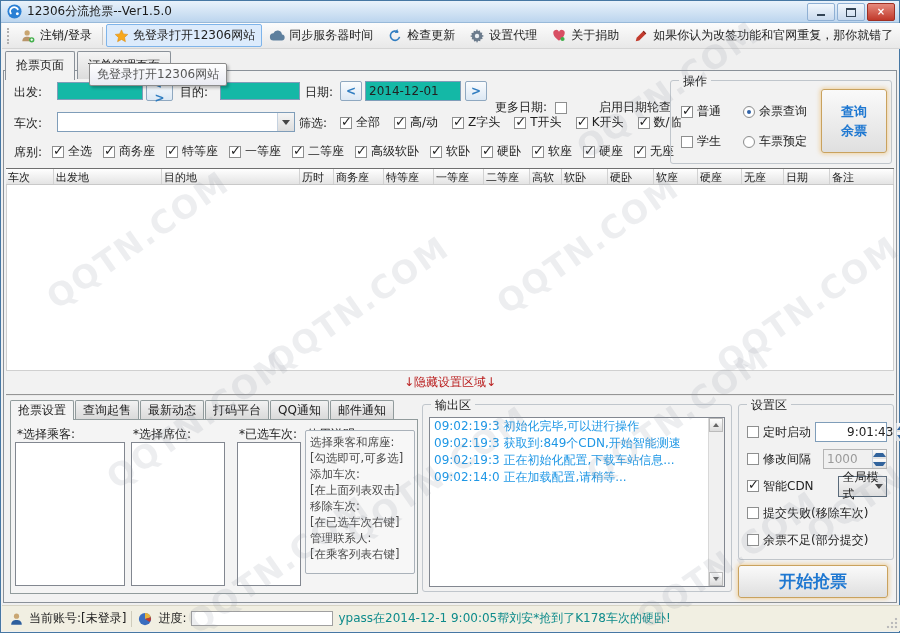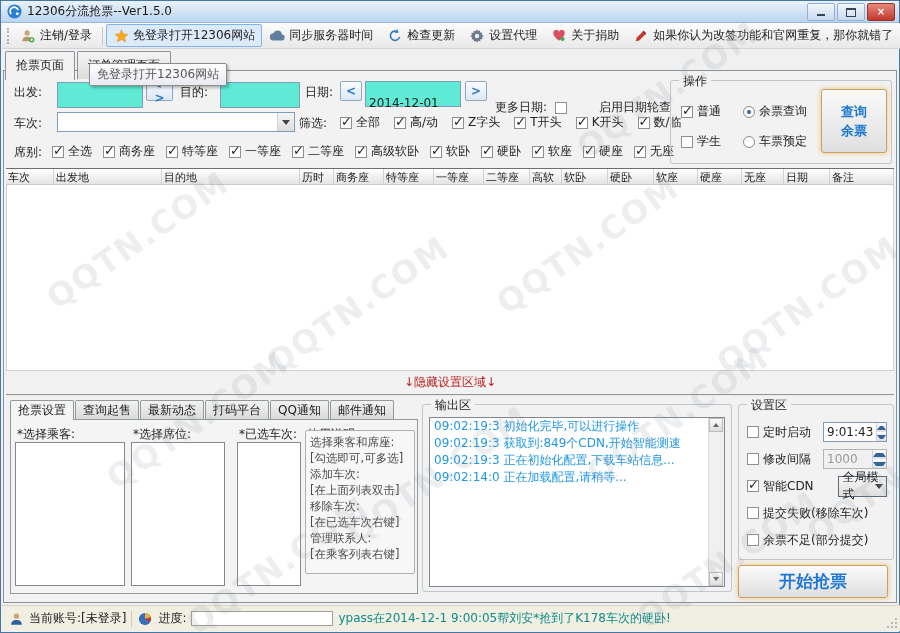--- a/index.html
+++ b/index.html
@@ -33,22 +33,22 @@
     background:linear-gradient(#f4f4f4,#dcdcdc);margin-right:2px;border-radius:2px 2px 0 0;}
   .ptab.active{background:#f2f2f2;height:20px;position:relative;z-index:4;}
   .mainpage{position:absolute;left:2px;top:69px;width:894px;height:533px;
     border:1px solid #8a9199;box-sizing:border-box;background:#f2f2f2;z-index:2;}
   
   .tooltip{position:absolute;left:88px;top:62px;z-index:9;padding:2px 7px;
     background:linear-gradient(#ffffff,#e9eaf2);border:1px solid #8c8c8c;border-radius:2px;
     color:#575757;box-shadow:2px 2px 3px rgba(0,0,0,.25);white-space:nowrap;}
   
   .lbl{position:absolute;white-space:nowrap;}
-  .tin{position:absolute;height:18px;border:1px solid #7f9db9;background:#5eead4;box-sizing:border-box;
-    font:12px "DejaVu Sans",sans-serif;padding:12px 3px;}
+  .tin{position:absolute;height:18px;border:1px solid #7f9db9;background:#14b8a6;box-sizing:border-box;
+    font:12px "DejaVu Sans",sans-serif;padding:0 3px;}
   .smallbtn{position:absolute;height:20px;border:1px solid #8fa8c0;border-radius:2px;
     background:linear-gradient(#fafcfe,#dce8f4);color:#2f7cc0;font-weight:bold;text-align:center;box-sizing:border-box;
     display:flex;align-items:center;justify-content:center;}
   .combo{position:absolute;height:20px;border:1px solid #7f9db9;background:#fff;box-sizing:border-box;}
   .combo .arrowbox{position:absolute;right:0;top:0;bottom:0;width:16px;
     background:linear-gradient(#f5f5f5,#ddd);border-left:1px solid #c5d2e0;display:flex;align-items:center;justify-content:center;}
   .tri-down{width:0;height:0;border-left:4px solid transparent;border-right:4px solid transparent;border-top:5px solid #444;}
   .cbitem{display:inline-flex;align-items:center;gap:4px;white-space:nowrap;}
   .cb{width:12px;height:12px;border:1px solid #8e8f8f;background:#fff;position:relative;flex:none;box-sizing:border-box;}
   .cb.checked::after{content:"✓";position:absolute;left:0px;top:-4px;font-size:13px;font-weight:bold;color:#222;}
@@ -422,21 +422,21 @@
     </div>
 
     <div class="group" style="left:734px;top:333px;width:156px;height:156px;background:#f2f2f2;">
       <span class="gtitle">设置区</span>
       <div id="settings-rows">
           <div class="srow" style="top: 16px;">
             <label class="cbitem">
               <span class="cb"></span>
               <span>定时启动</span>
             </label>
-            <div class="spinner" style="width: 64px;">
+            <div class="spinner" style="width: 72px; padding-left: 28px;">
               <span class="sval">9:01:43</span>
               <span class="spincol">
                 <span>
                   <span class="tri-up-s"></span>
                 </span>
                 <span>
                   <span class="tri-down-s"></span>
                 </span>
               </span>
             </div>

